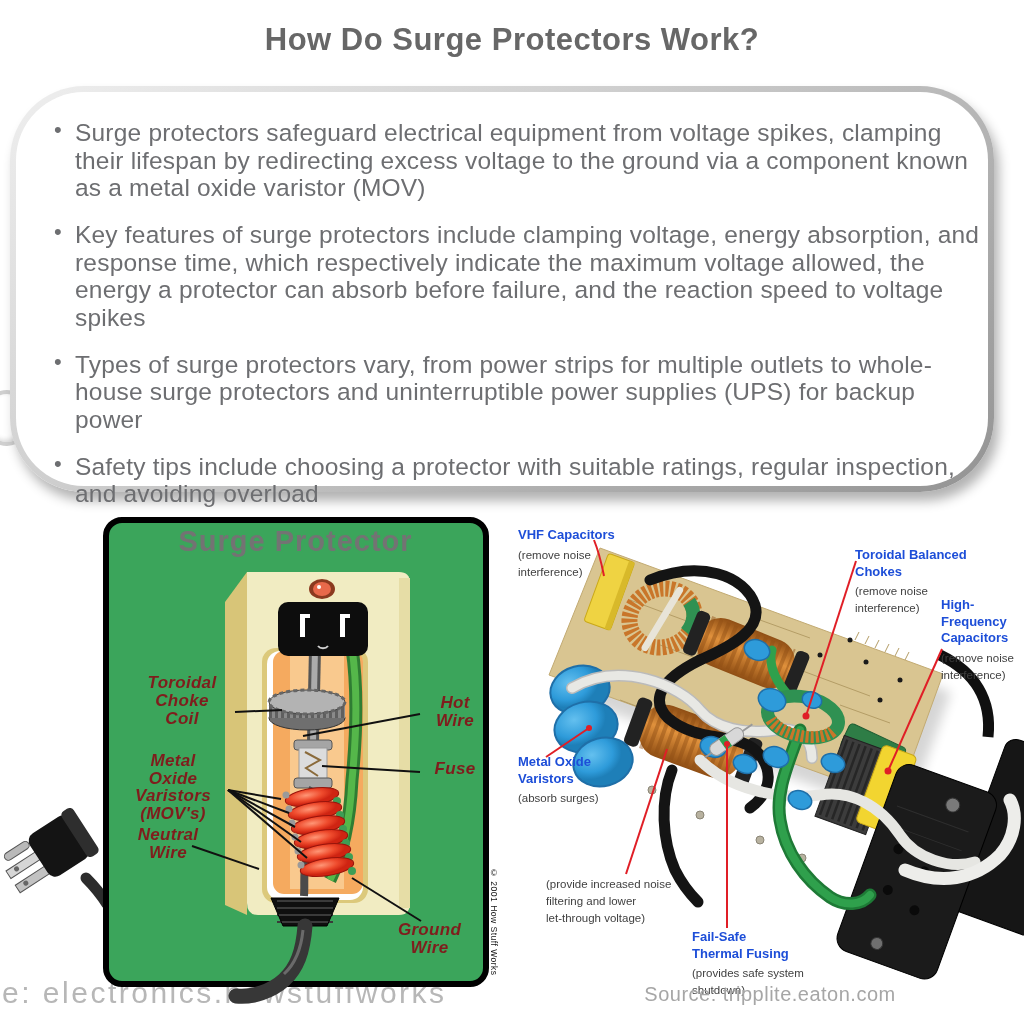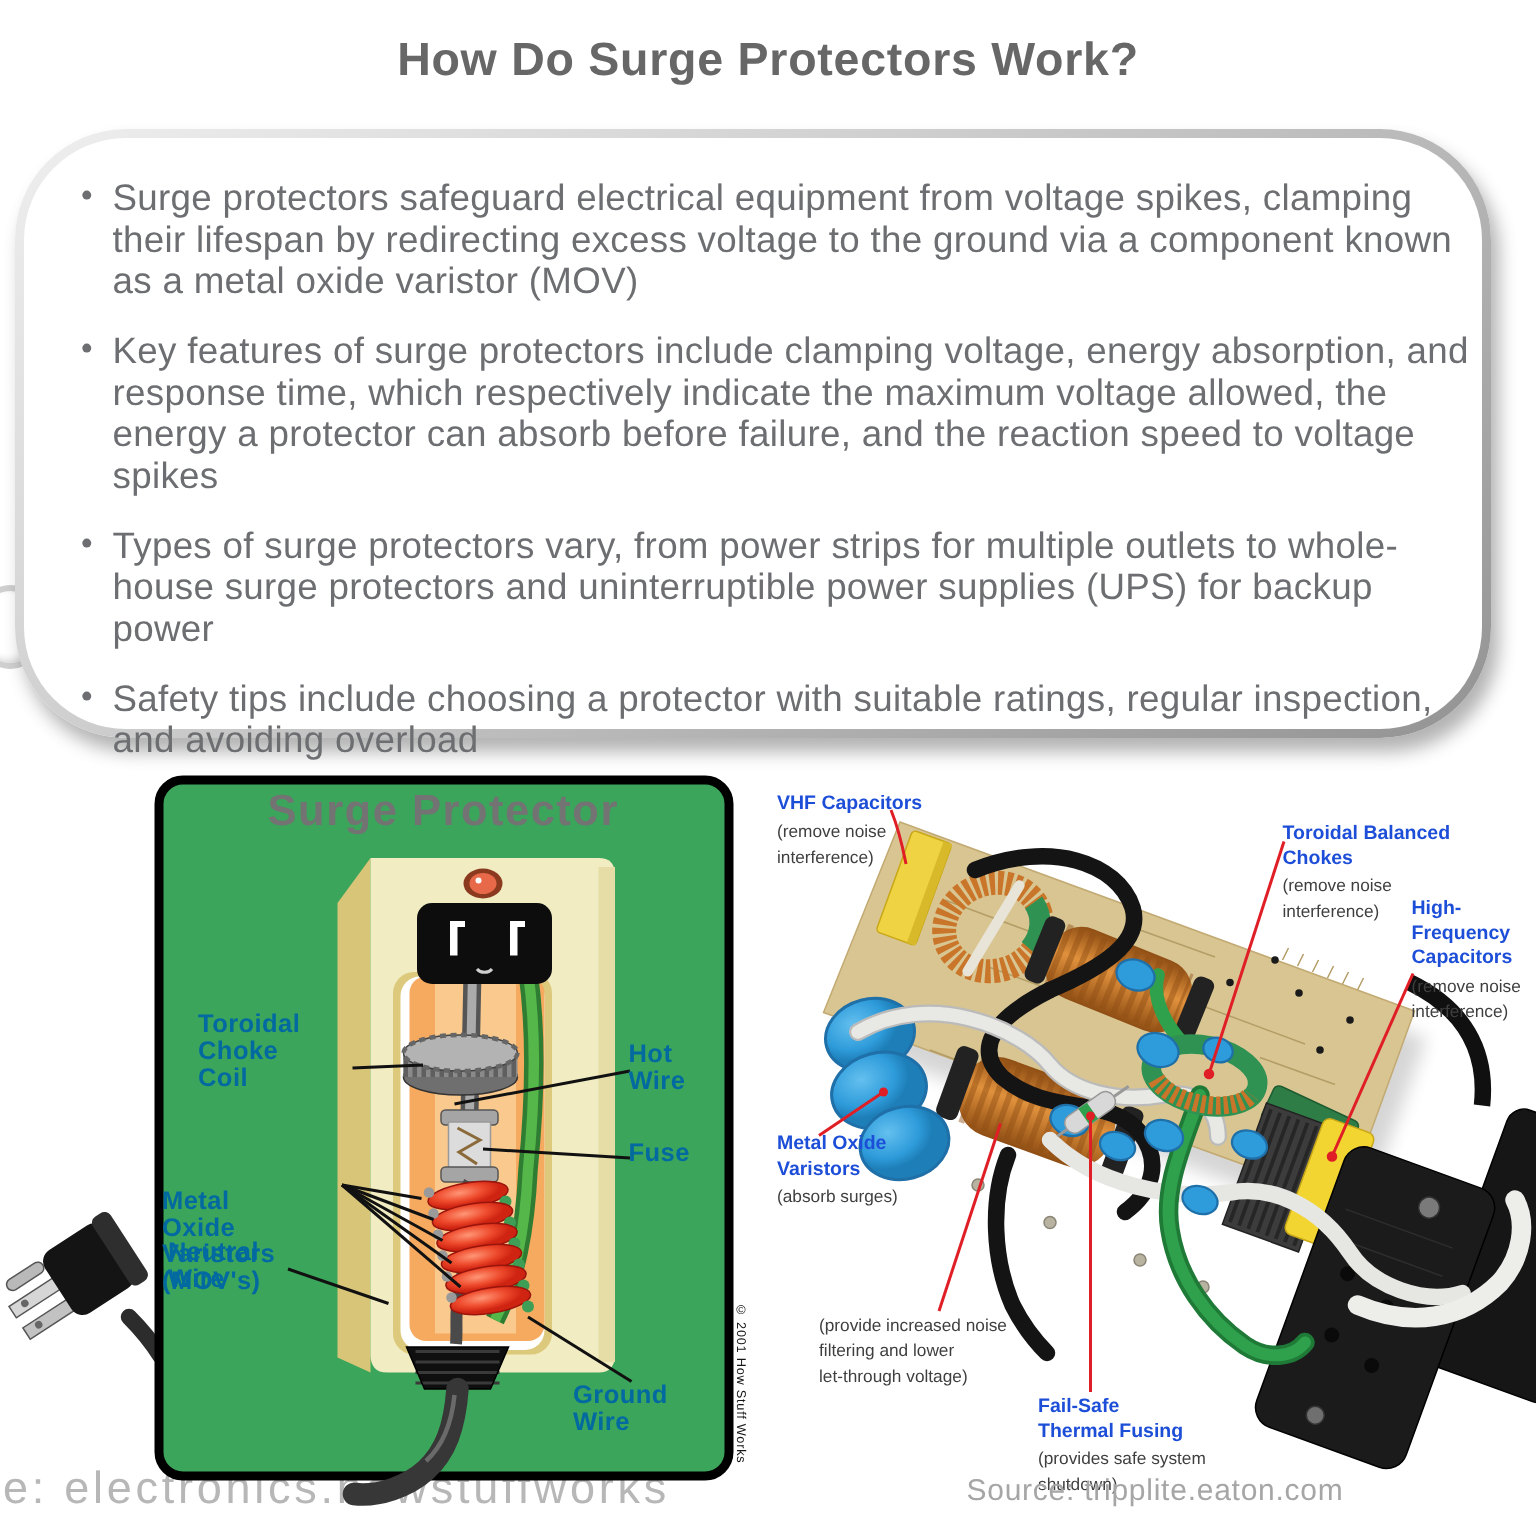--- a/index.html
+++ b/index.html
@@ -25,22 +25,22 @@
   .bullet-marker{position:absolute;left:2px;top:-1px;font-size:22px;}
 
   
   svg.fig{position:absolute;z-index:2;}
   #left-fig{left:0;top:510px;}
   #right-fig{left:510px;top:510px;}
 
   
   .card-title{position:absolute;left:104px;top:525px;width:383px;text-align:center;
     font-size:29px;font-weight:bold;color:#737373;letter-spacing:1px;z-index:3;}
-  .lf-label{position:absolute;z-index:3;color:#0369a1;font-weight:bold;font-size:17px;
-    line-height:18px;text-align:left;letter-spacing:.3px;}
+  .lf-label{position:absolute;z-index:3;color:#7f1d1d;font-weight:bold;font-size:17px;
+    line-height:18px;text-align:center;letter-spacing:.3px;font-style:italic;}
   .copyright{position:absolute;left:489px;top:868px;z-index:3;color:#151515;
     font-size:8.5px;writing-mode:vertical-rl;letter-spacing:.5px;height:112px;}
   .watermark{position:absolute;left:2px;top:976px;width:510px;height:42px;z-index:1;
     overflow:hidden;white-space:nowrap;font-size:30px;color:#b7b7b7;
     letter-spacing:2.5px;}
 
   
   .rf-label{position:absolute;z-index:3;}
   .rf-title{color:#1d4ed8;font-weight:bold;font-size:13px;line-height:16.5px;}
   .rf-sub{color:#3f3f3f;font-size:11.5px;line-height:17px;margin-top:3px;}
@@ -217,21 +217,21 @@
   <div>Choke</div>
   <div>Coil</div>
 </div>
 <div class="lf-label" style="left:419px;top:694px;width:72px">
   <div>Hot</div>
   <div>Wire</div>
 </div>
 <div class="lf-label" style="left:419px;top:760px;width:72px">
   <div>Fuse</div>
 </div>
-<div class="lf-label" style="left:108px;top:792px;width:130px;line-height:17.5px">
+<div class="lf-label" style="left:108px;top:752px;width:130px;line-height:17.5px">
   <div>Metal</div>
   <div>Oxide</div>
   <div>Varistors</div>
   <div>(MOV's)</div>
 </div>
 <div class="lf-label" style="left:112px;top:826px;width:112px">
   <div>Neutral</div>
   <div>Wire</div>
 </div>
 <div class="lf-label" style="left:382px;top:921px;width:95px">

